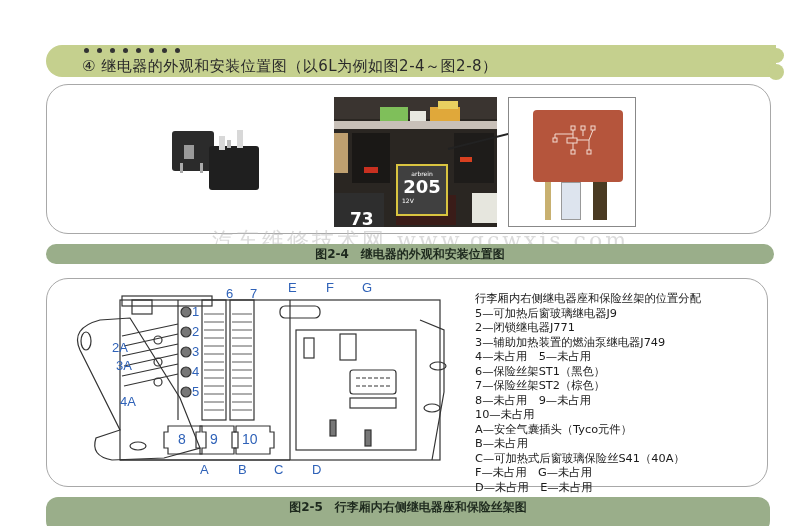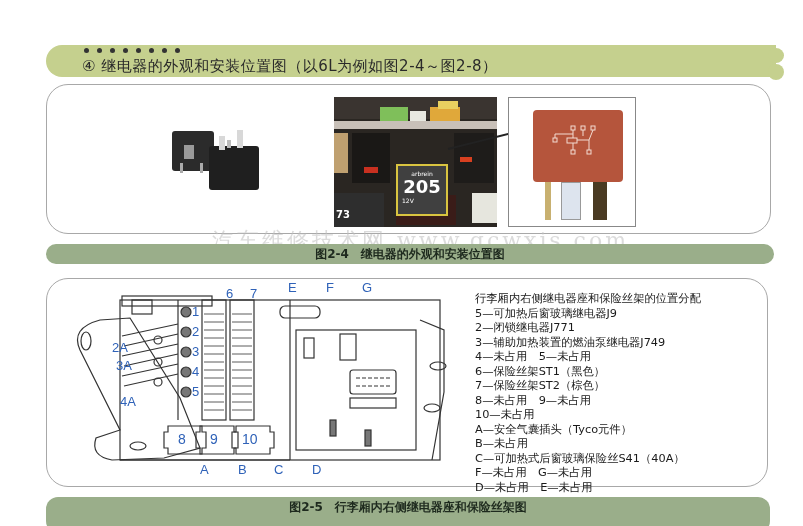--- a/index.html
+++ b/index.html
@@ -124,21 +124,21 @@
   <div class="layer" style="left:76px;top:14px;width:16px;height:10px;background:#e8e8e0;"></div>
   <div class="layer" style="left:96px;top:10px;width:30px;height:14px;background:#e0a83a;"></div>
   <div class="layer" style="left:104px;top:4px;width:20px;height:8px;background:#e8d060;"></div>
   <div class="layer" style="left:0;top:24px;width:163px;height:8px;background:#c8c0b8;"></div>
   <div class="layer" style="left:0;top:36px;width:14px;height:40px;background:#bfa070;"></div>
   <div class="layer" style="left:18px;top:36px;width:38px;height:50px;background:#1a1816;"></div>
   <div class="layer" style="left:120px;top:36px;width:40px;height:50px;background:#1e1c1a;"></div>
   <div class="layer" style="left:30px;top:70px;width:14px;height:6px;background:#c83020;"></div>
   <div class="layer" style="left:126px;top:60px;width:12px;height:5px;background:#d84020;"></div>
   <div class="layer" style="left:0;top:96px;width:50px;height:34px;background:#2e2e2e;"></div>
-  <div class="layer" style="left:2px;top:112px;width:18px;height:16px;color:#fff;font-size:10px;font-weight:bold;">73</div>
+  <div class="layer" style="left:16px;top:112px;width:18px;height:16px;color:#fff;font-size:17px;font-weight:bold;">73</div>
   <div class="layer" style="left:62px;top:98px;width:60px;height:30px;background:#3a1c18;"></div>
   <div class="layer" style="left:78px;top:104px;width:18px;height:12px;background:#c02818;"></div>
   <div class="layer" style="left:138px;top:96px;width:25px;height:30px;background:#e6e6de;"></div>
   <div class="relay-orange">
     <span class="brand">arbrein</span>
     <span class="num">205</span>
     <span class="volt">12V</span>
   </div>
 </div>
 

